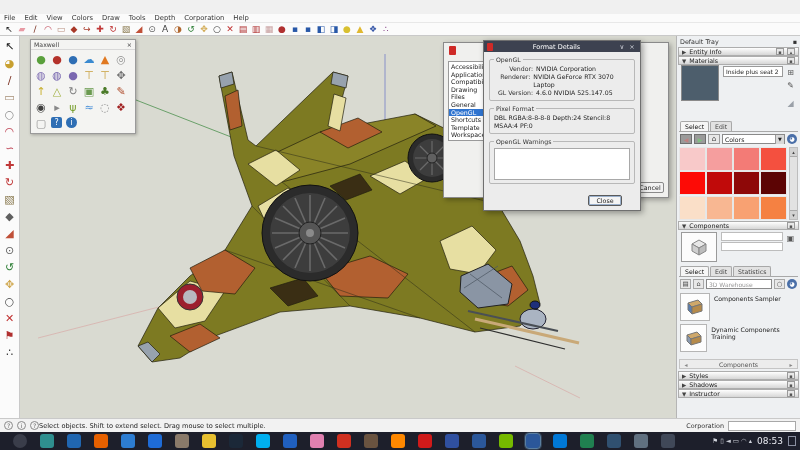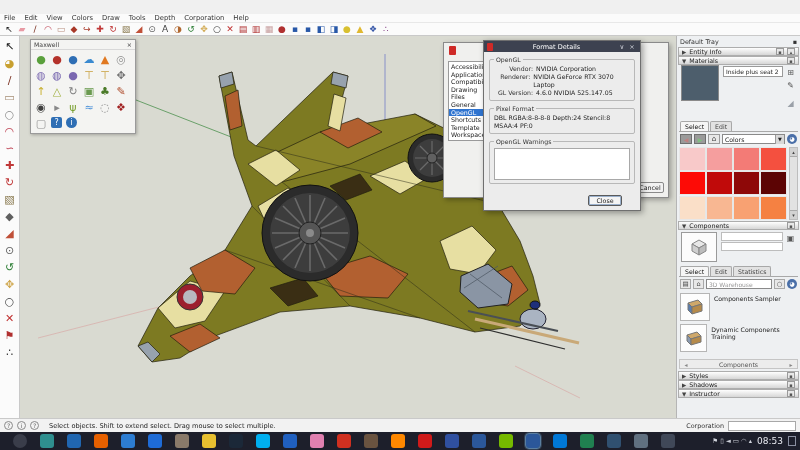--- a/index.html
+++ b/index.html
@@ -84,21 +84,21 @@
   .compitem { display:flex; gap:4px; margin-bottom:3px; }
   .thumb { width:30px; height:28px; background:#fdfdfd; border:1px solid #b5b5b5; display:flex; align-items:center; justify-content:center; }
   .compitem .cl { font-size:6.2px; padding-top:2px; color:#222; }
   .compfooter { display:flex; align-items:center; height:10px; margin:2px 2px; background:#ececec; border:1px solid #c5c5c5; }
   .compfooter .fa { width:12px; text-align:center; color:#888; font-size:6px; }
   .compfooter .fl { flex:1; text-align:center; color:#555; font-size:6.2px; }
 
   
   #statusbar { position:absolute; left:0; top:418px; width:800px; height:14px; background:#f2f2f2; border-top:1px solid #c9c9c9; display:flex; align-items:center; }
   #statusbar .sic { width:9px; height:9px; border:1px solid #8a8a8a; border-radius:5px; margin-left:4px; font-size:6px; text-align:center; line-height:8px; color:#666; }
-  #statusbar .msg { margin-left:10px; font-size:6.6px; color:#222; }
+  #statusbar .msg { font-size:6.6px; color:#222; }
   #statusbar .mlabel { margin-left:auto; font-size:6.4px; color:#333; }
   #statusbar .mbox { width:68px; height:10px; background:#fff; border:1px solid #a8a8a8; margin:0 4px; }
   #taskbar { position:absolute; left:0; top:432px; width:800px; height:18px; background:#1d1f2b; display:flex; align-items:center; }
   .tbapp { width:14px; height:14px; border-radius:3px; margin-left:13px; flex:none; }
   .tbapp.start { background:#3a3d4a; border-radius:8px; }
   .tbapp.active { outline:1px solid #5a7ea0; background-clip:padding-box; box-shadow:0 0 0 2px rgba(90,126,160,.35); }
   #systray { margin-left:auto; display:flex; align-items:center; gap:5px; padding-right:4px; color:#cfd2da; }
   #systray .tg { font-size:6.5px; }
   #systray .clock { font-size:9px; color:#e8eaf0; }
   #systray .sdesk { width:8px; height:10px; border:1px solid #8a8fa0; }

